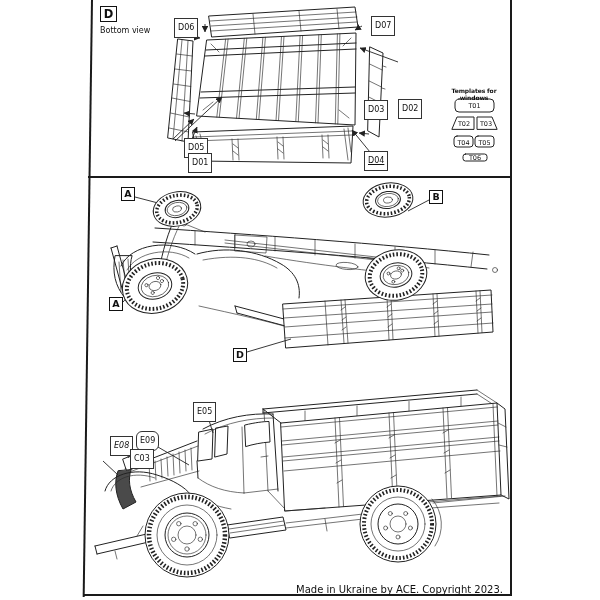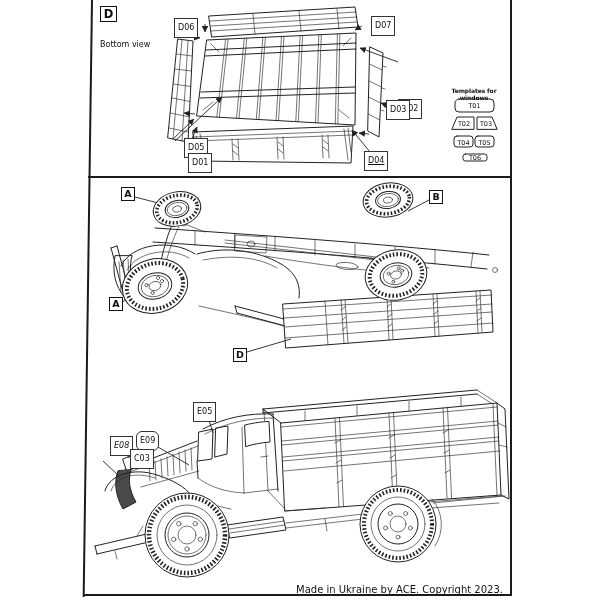--- a/index.html
+++ b/index.html
@@ -28,21 +28,21 @@
 <body>
 
 <div class="page">
 
   <div class="edge" style="left:91px;top:0;width:1.5px;height:597px;transform:rotate(0.8deg);transform-origin:top center;"></div>
   <div class="edge" style="left:510px;top:0;width:1.5px;height:596px;"></div>
   <div class="edge" style="left:84px;top:594px;width:427px;height:1.5px;"></div>
   <div class="edge" style="left:88px;top:176px;width:422px;height:1.5px;"></div>
 
   <div class="steplabel stepbig" style="left:100px;top:6px;">D</div>
-  <div class="caption" style="left:100px;top:26px;margin-top:14px;">Bottom view</div>
+  <div class="caption" style="left:100px;top:26px;">Bottom view</div>
 
   <svg class="art" style="left:85px;top:0;" width="426" height="176" viewBox="0 0 426 176">
     <defs>
       <marker id="arr" viewBox="0 0 8 8" refX="7.5" refY="4" markerWidth="7" markerHeight="7" orient="auto-start-reverse">
         <path d="M0,0 L8,4 L0,8 Z" fill="#222"></path>
       </marker>
     </defs>
     <g>
       <path class="ln" d="M124,16 L270,7 L273,27 L127,37 Z"></path>
       <path class="thin" d="M125,21 L271,12 M126,26 L272,17 M126,31 L272,22"></path>
@@ -81,21 +81,21 @@
       <path class="ldr" marker-end="url(#arr)" d="M110,114 L99,113"></path>
       <path class="ldr" marker-end="url(#arr)" d="M101,153 L112,127"></path>
       <path class="ldr" marker-end="url(#arr)" d="M285,152 L267,130"></path>
       <path class="ldr" marker-end="url(#arr)" d="M284,134 L274,133"></path>
     </g>
   </svg>
 
   <div class="plabel" style="left:174px;top:18px;">D06</div>
   <div class="plabel" style="left:371px;top:16px;">D07</div>
   <div class="plabel" style="left:398px;top:56px;margin-top:43px;">D02</div>
-  <div class="plabel" style="left:386px;top:100px;">D03</div>
+  <div class="plabel" style="left:364px;top:100px;">D03</div>
   <div class="plabel" style="left:162px;top:138px;margin-left:22px;">D05</div>
   <div class="plabel" style="left:180px;top:153px;margin-left:8px;">D01</div>
   <div class="plabel" style="left:364px;top:151px;text-decoration:underline;">D04</div>
 
   <div class="tmpl-title" style="left:437px;top:87px;">Templates for windows</div>
   <svg class="art" style="left:440px;top:95px;" width="70" height="78" viewBox="0 0 70 78">
     <g>
       <rect class="ln" x="15" y="4" width="39" height="13" rx="4"></rect>
       <text class="tmpl-text" x="34.5" y="13">T01</text>
     </g>

